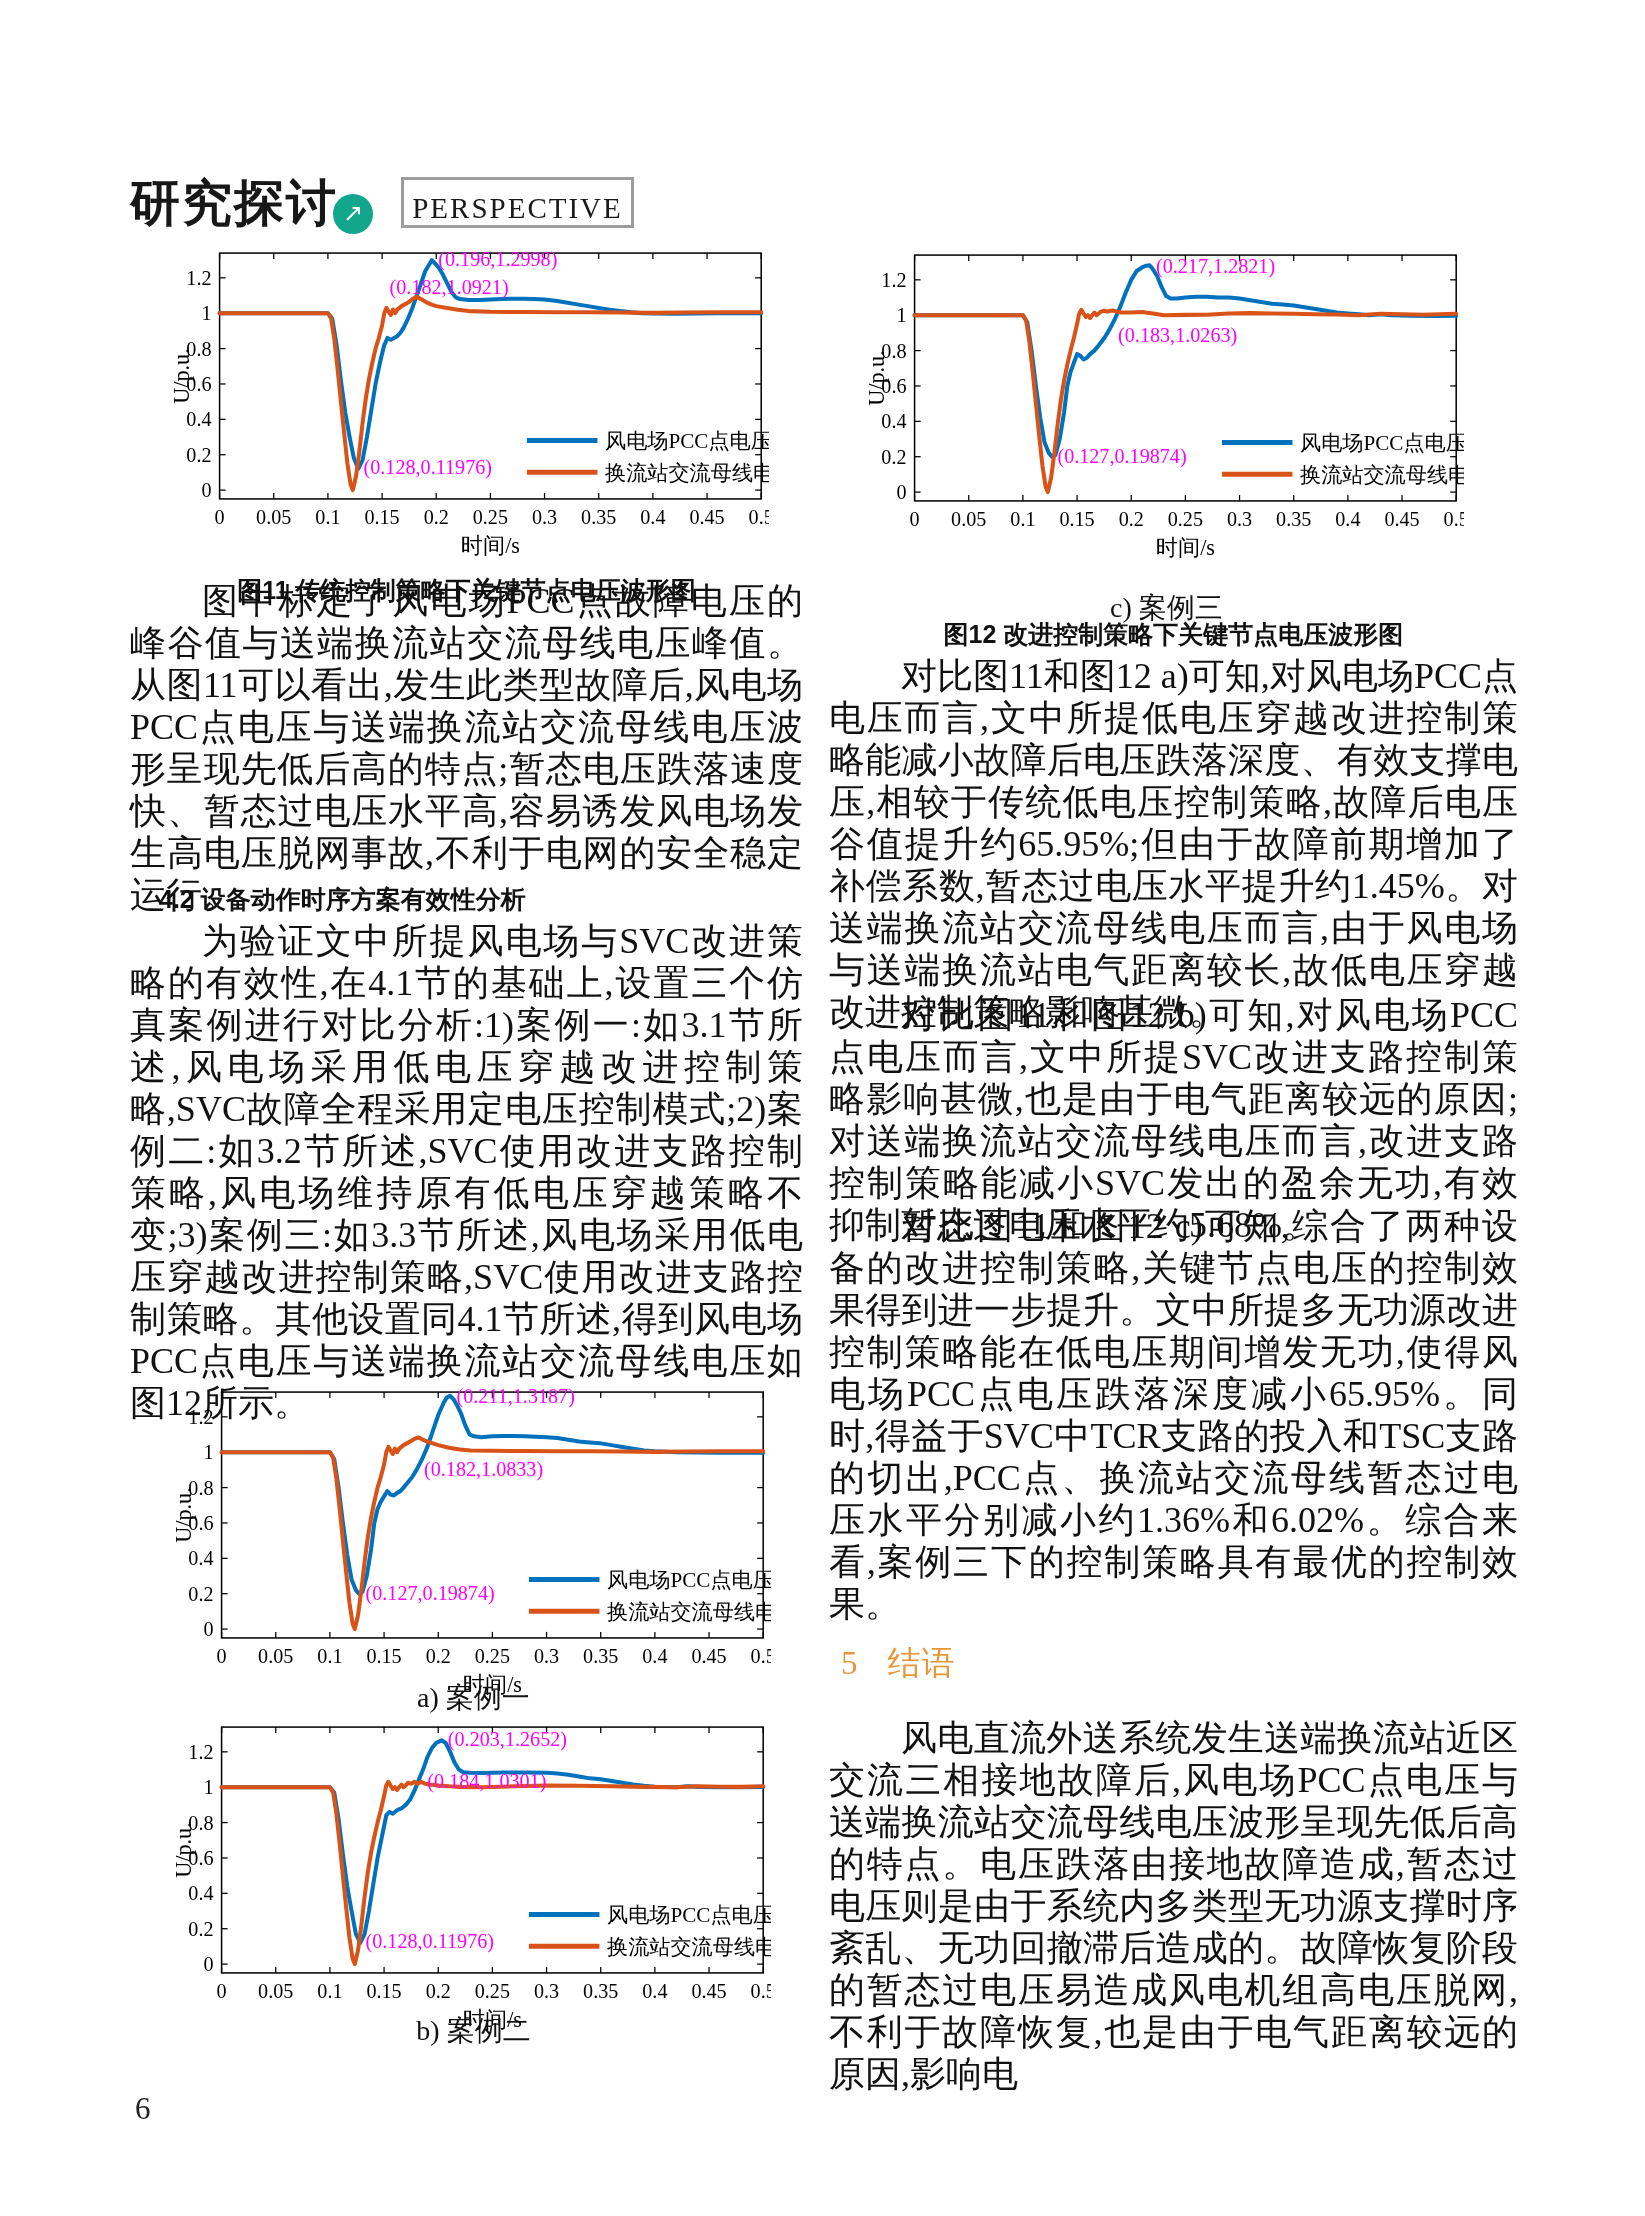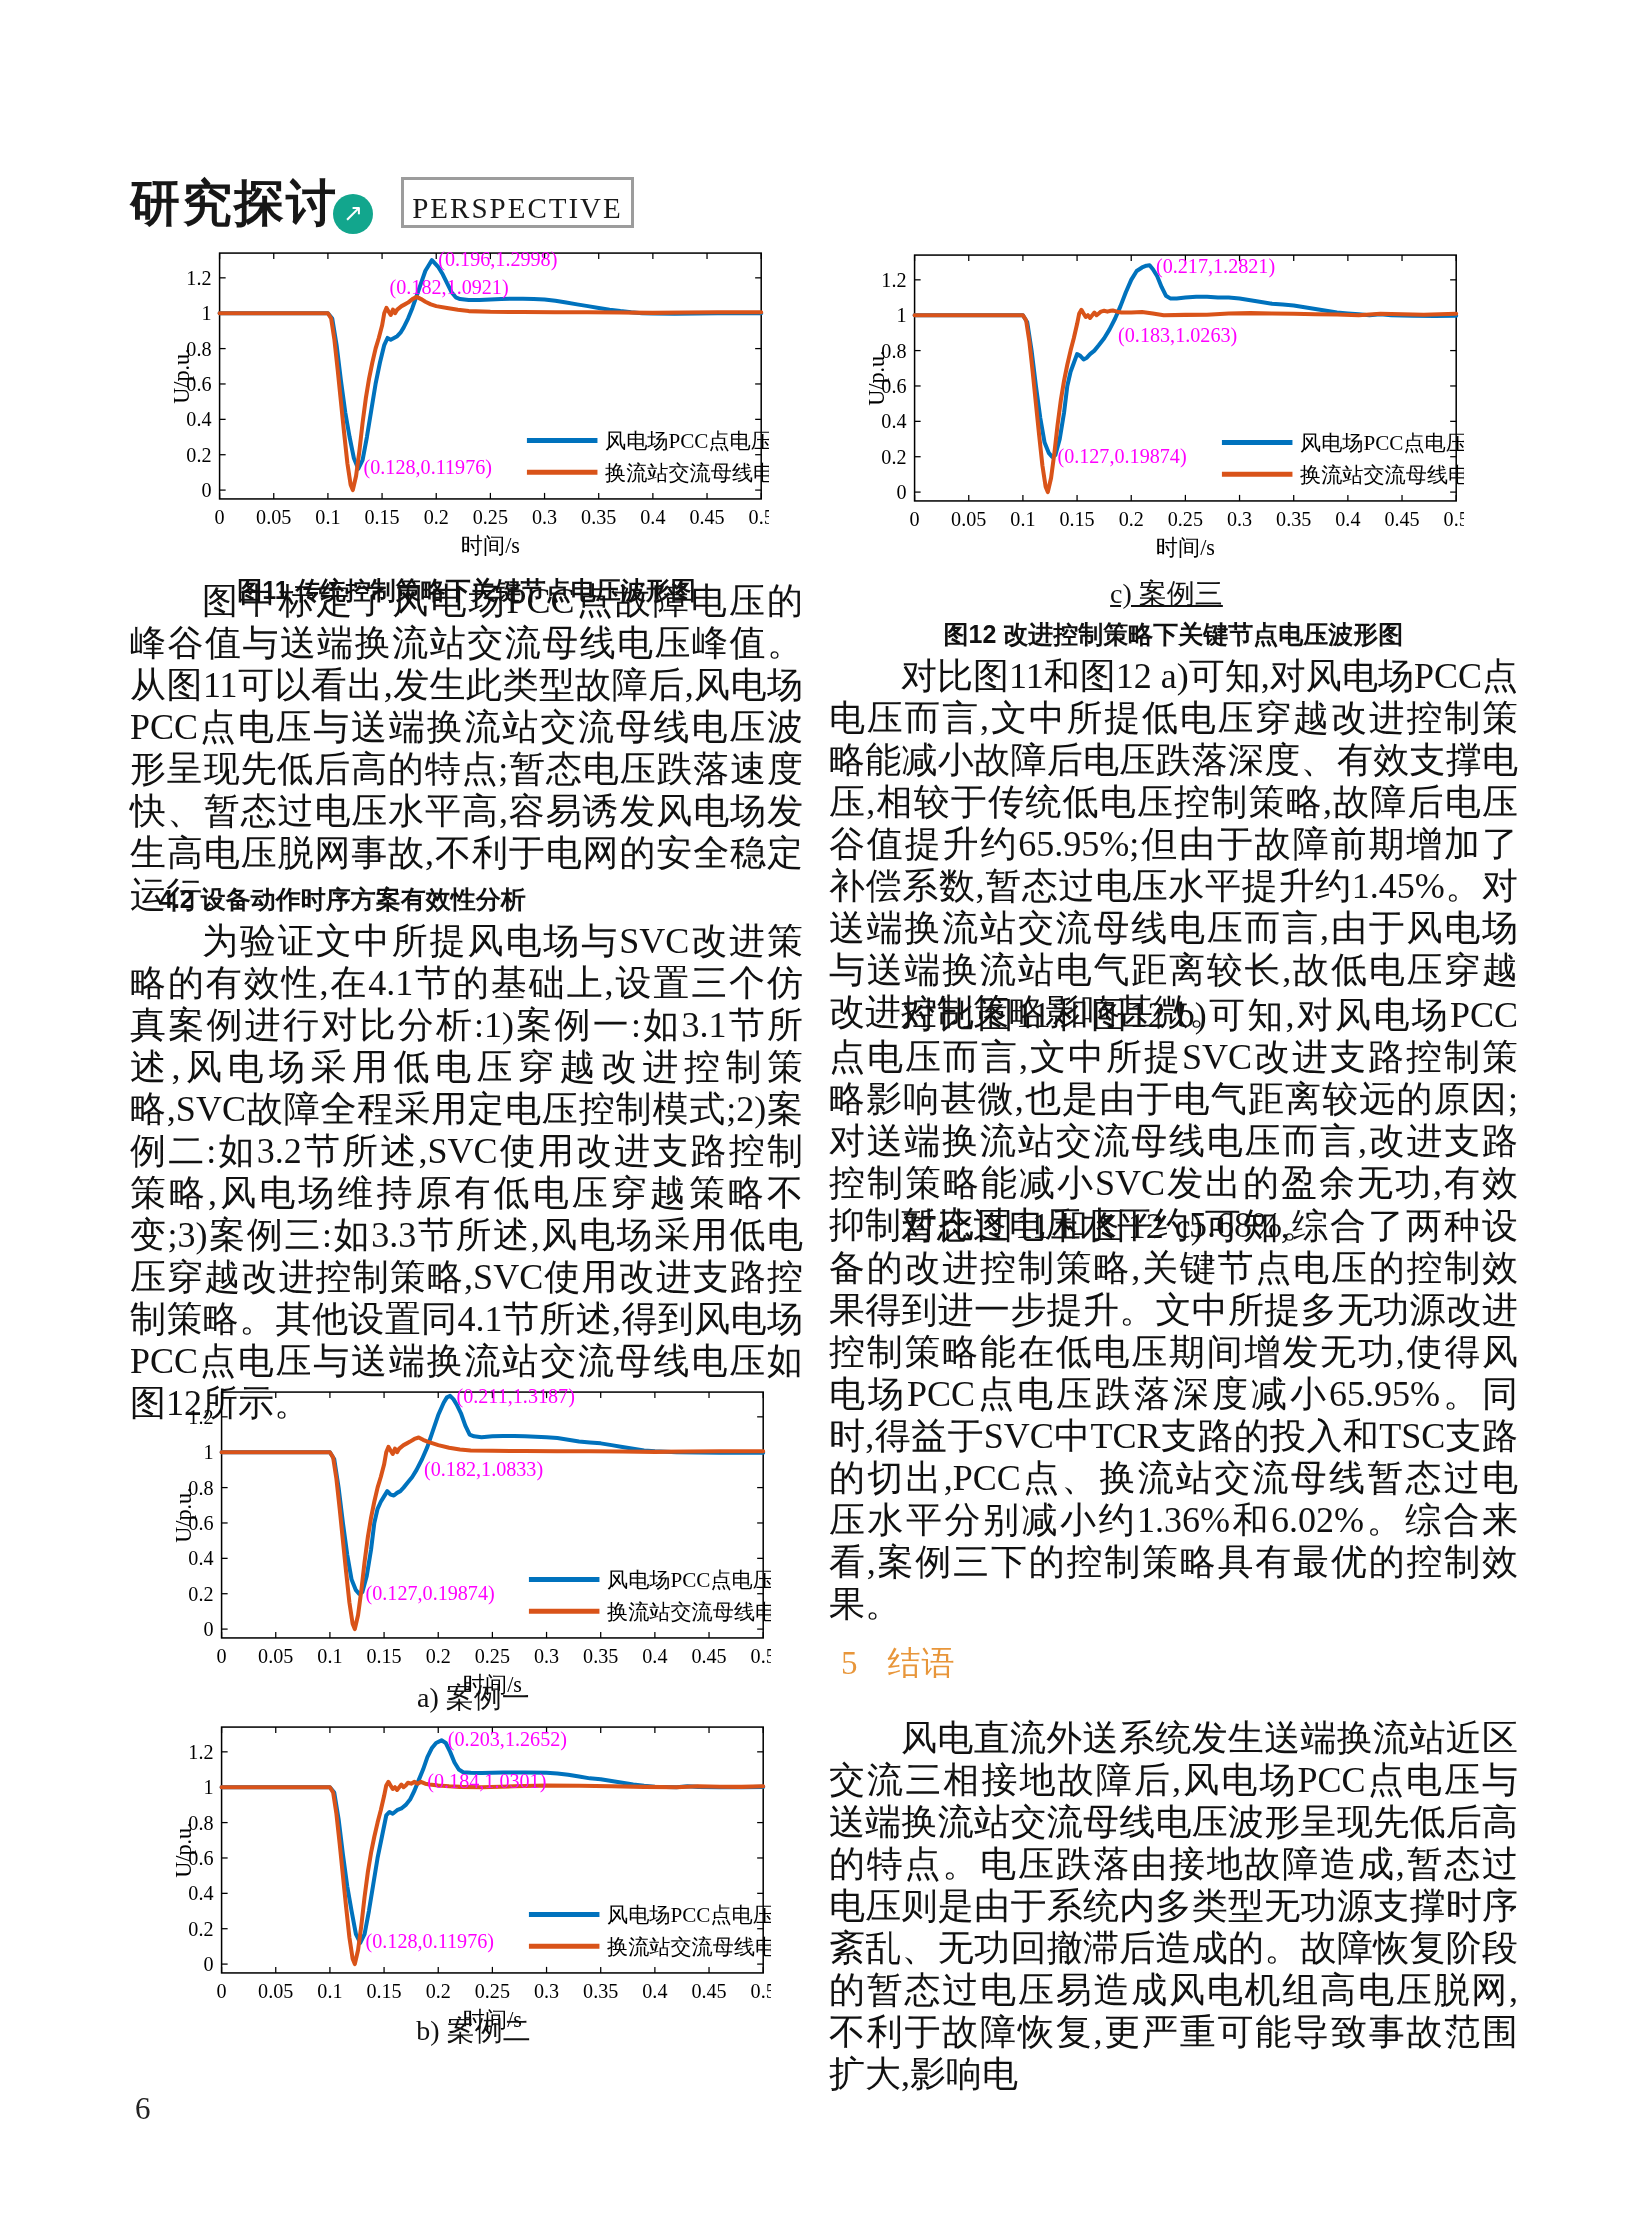--- a/index.html
+++ b/index.html
@@ -321,26 +321,26 @@
       <polyline points="90.0,139.4 305.0,139.4 313.6,153.4 322.2,209.6 330.8,279.8 339.4,343.0 348.0,392.1 356.6,413.2 363.1,420.6 369.5,416.7 378.1,385.1 386.7,332.5 393.1,279.8 399.6,251.7 406.0,234.2 412.5,216.6 418.9,220.1 425.4,227.1 431.9,223.6 438.3,216.6 446.9,209.6 455.5,199.1 466.3,185.0 477.0,167.5 487.8,146.4 498.5,121.8 509.3,93.7 520.0,69.2 530.8,51.6 541.5,44.6 550.1,41.1 556.5,40.3 563.0,48.1 571.6,62.1 580.2,83.2 588.8,100.7 597.4,106.0 610.3,106.0 627.5,104.3 649.0,102.5 670.5,102.5 692.0,104.3 713.5,104.3 735.0,106.0 756.5,109.5 778.0,113.0 799.5,116.5 821.0,118.3 842.5,120.1 864.0,123.6 885.5,127.1 907.0,130.6 928.5,134.1 950.0,135.9 971.5,137.6 993.0,139.4 1014.5,137.6 1036.0,139.4 1057.5,140.1 1079.0,140.4 1122.0,140.8 1165.0,140.4" fill="none" stroke="#0072BD" stroke-width="8" stroke-linejoin="round" stroke-linecap="round"></polyline>
       <polyline points="90.0,139.4 305.0,139.4 311.4,149.9 317.9,192.0 324.4,251.7 330.8,314.9 337.3,378.1 343.7,437.8 350.1,479.9 354.4,490.4 360.9,462.4 367.4,413.2 373.8,357.0 380.3,307.9 386.7,269.3 393.1,237.7 399.6,209.6 406.0,185.0 412.5,156.9 416.8,135.9 421.1,128.8 425.4,135.9 429.7,142.9 434.0,139.4 438.3,144.6 442.6,139.4 446.9,134.1 451.2,139.4 455.5,135.9 459.8,132.3 466.3,130.6 472.7,132.3 479.1,130.6 483.4,130.1 492.1,132.3 500.7,134.1 520.0,134.1 541.5,133.0 563.0,135.9 584.5,139.4 627.5,138.7 670.5,138.3 713.5,135.9 756.5,135.2 799.5,135.9 842.5,136.6 885.5,137.3 928.5,138.0 971.5,139.4 1014.5,136.6 1057.5,137.6 1100.5,138.3 1165.0,136.6" fill="none" stroke="#D95319" stroke-width="8" stroke-linejoin="round" stroke-linecap="round"></polyline>
       <text x="569.15" y="54.82014388489216" font-size="40" fill="#FF00FF">(0.217,1.2821)</text>
       <text x="493.9" y="191.74100719424462" font-size="40" fill="#FF00FF">(0.183,1.0263)</text>
       <text x="373.5" y="432.23021582733816" font-size="40" fill="#FF00FF">(0.127,0.19874)</text>
       <line x1="700" y1="392" x2="840" y2="392" stroke="#0072BD" stroke-width="10"></line>
       <text x="855" y="407" font-size="42" fill="#000">风电场PCC点电压</text>
       <line x1="700" y1="455" x2="840" y2="455" stroke="#D95319" stroke-width="10"></line>
       <text x="855" y="470" font-size="42" fill="#000">换流站交流母线电压</text>
     </svg></div>
-<div class="abs sub-cap" style="left:869px;top:575px;width:595px;text-decoration:underline;">c) 案例三</div>
+<div class="abs sub-cap" style="left:869px;top:589px;width:595px;">c) 案例三</div>
 
 <div class="abs col-right fig-cap" style="top:618px;">图12  改进控制策略下关键节点电压波形图</div>
 
 <div class="abs col-right body-par" style="top:655px;">对比图11和图12 a)可知,对风电场PCC点电压而言,文中所提低电压穿越改进控制策略能减小故障后电压跌落深度、有效支撑电压,相较于传统低电压控制策略,故障后电压谷值提升约65.95%;但由于故障前期增加了补偿系数,暂态过电压水平提升约1.45%。对送端换流站交流母线电压而言,由于风电场与送端换流站电气距离较长,故低电压穿越改进控制策略影响甚微。</div>
 <div class="abs col-right body-par" style="top:994px;">对比图11和图12 b)可知,对风电场PCC点电压而言,文中所提SVC改进支路控制策略影响甚微,也是由于电气距离较远的原因;对送端换流站交流母线电压而言,改进支路控制策略能减小SVC发出的盈余无功,有效抑制暂态过电压水平约5.68%。</div>
 <div class="abs col-right body-par" style="top:1205px;">对比图11和图12 c)可知,综合了两种设备的改进控制策略,关键节点电压的控制效果得到进一步提升。文中所提多无功源改进控制策略能在低电压期间增发无功,使得风电场PCC点电压跌落深度减小65.95%。同时,得益于SVC中TCR支路的投入和TSC支路的切出,PCC点、换流站交流母线暂态过电压水平分别减小约1.36%和6.02%。综合来看,案例三下的控制策略具有最优的控制效果。</div>
 
 <div class="abs col-right sec5" style="top:1641px;">
   <span class="num">5</span><span>结语</span>
 </div>
 
-<div class="abs col-right body-par" style="top:1717px;">风电直流外送系统发生送端换流站近区交流三相接地故障后,风电场PCC点电压与送端换流站交流母线电压波形呈现先低后高的特点。电压跌落由接地故障造成,暂态过电压则是由于系统内多类型无功源支撑时序紊乱、无功回撤滞后造成的。故障恢复阶段的暂态过电压易造成风电机组高电压脱网,不利于故障恢复,更严重可能导致事故范围扩大,影响电</div>
+<div class="abs col-right body-par" style="top:1717px;">风电直流外送系统发生送端换流站近区交流三相接地故障后,风电场PCC点电压与送端换流站交流母线电压波形呈现先低后高的特点。电压跌落由接地故障造成,暂态过电压则是由于系统内多类型无功源支撑时序紊乱、无功回撤滞后造成的。故障恢复阶段的暂态过电压易造成风电机组高电压脱网,不利于故障恢复,也是由于电气距离较远的原因,影响电</div>
 
 
 </body></html>

